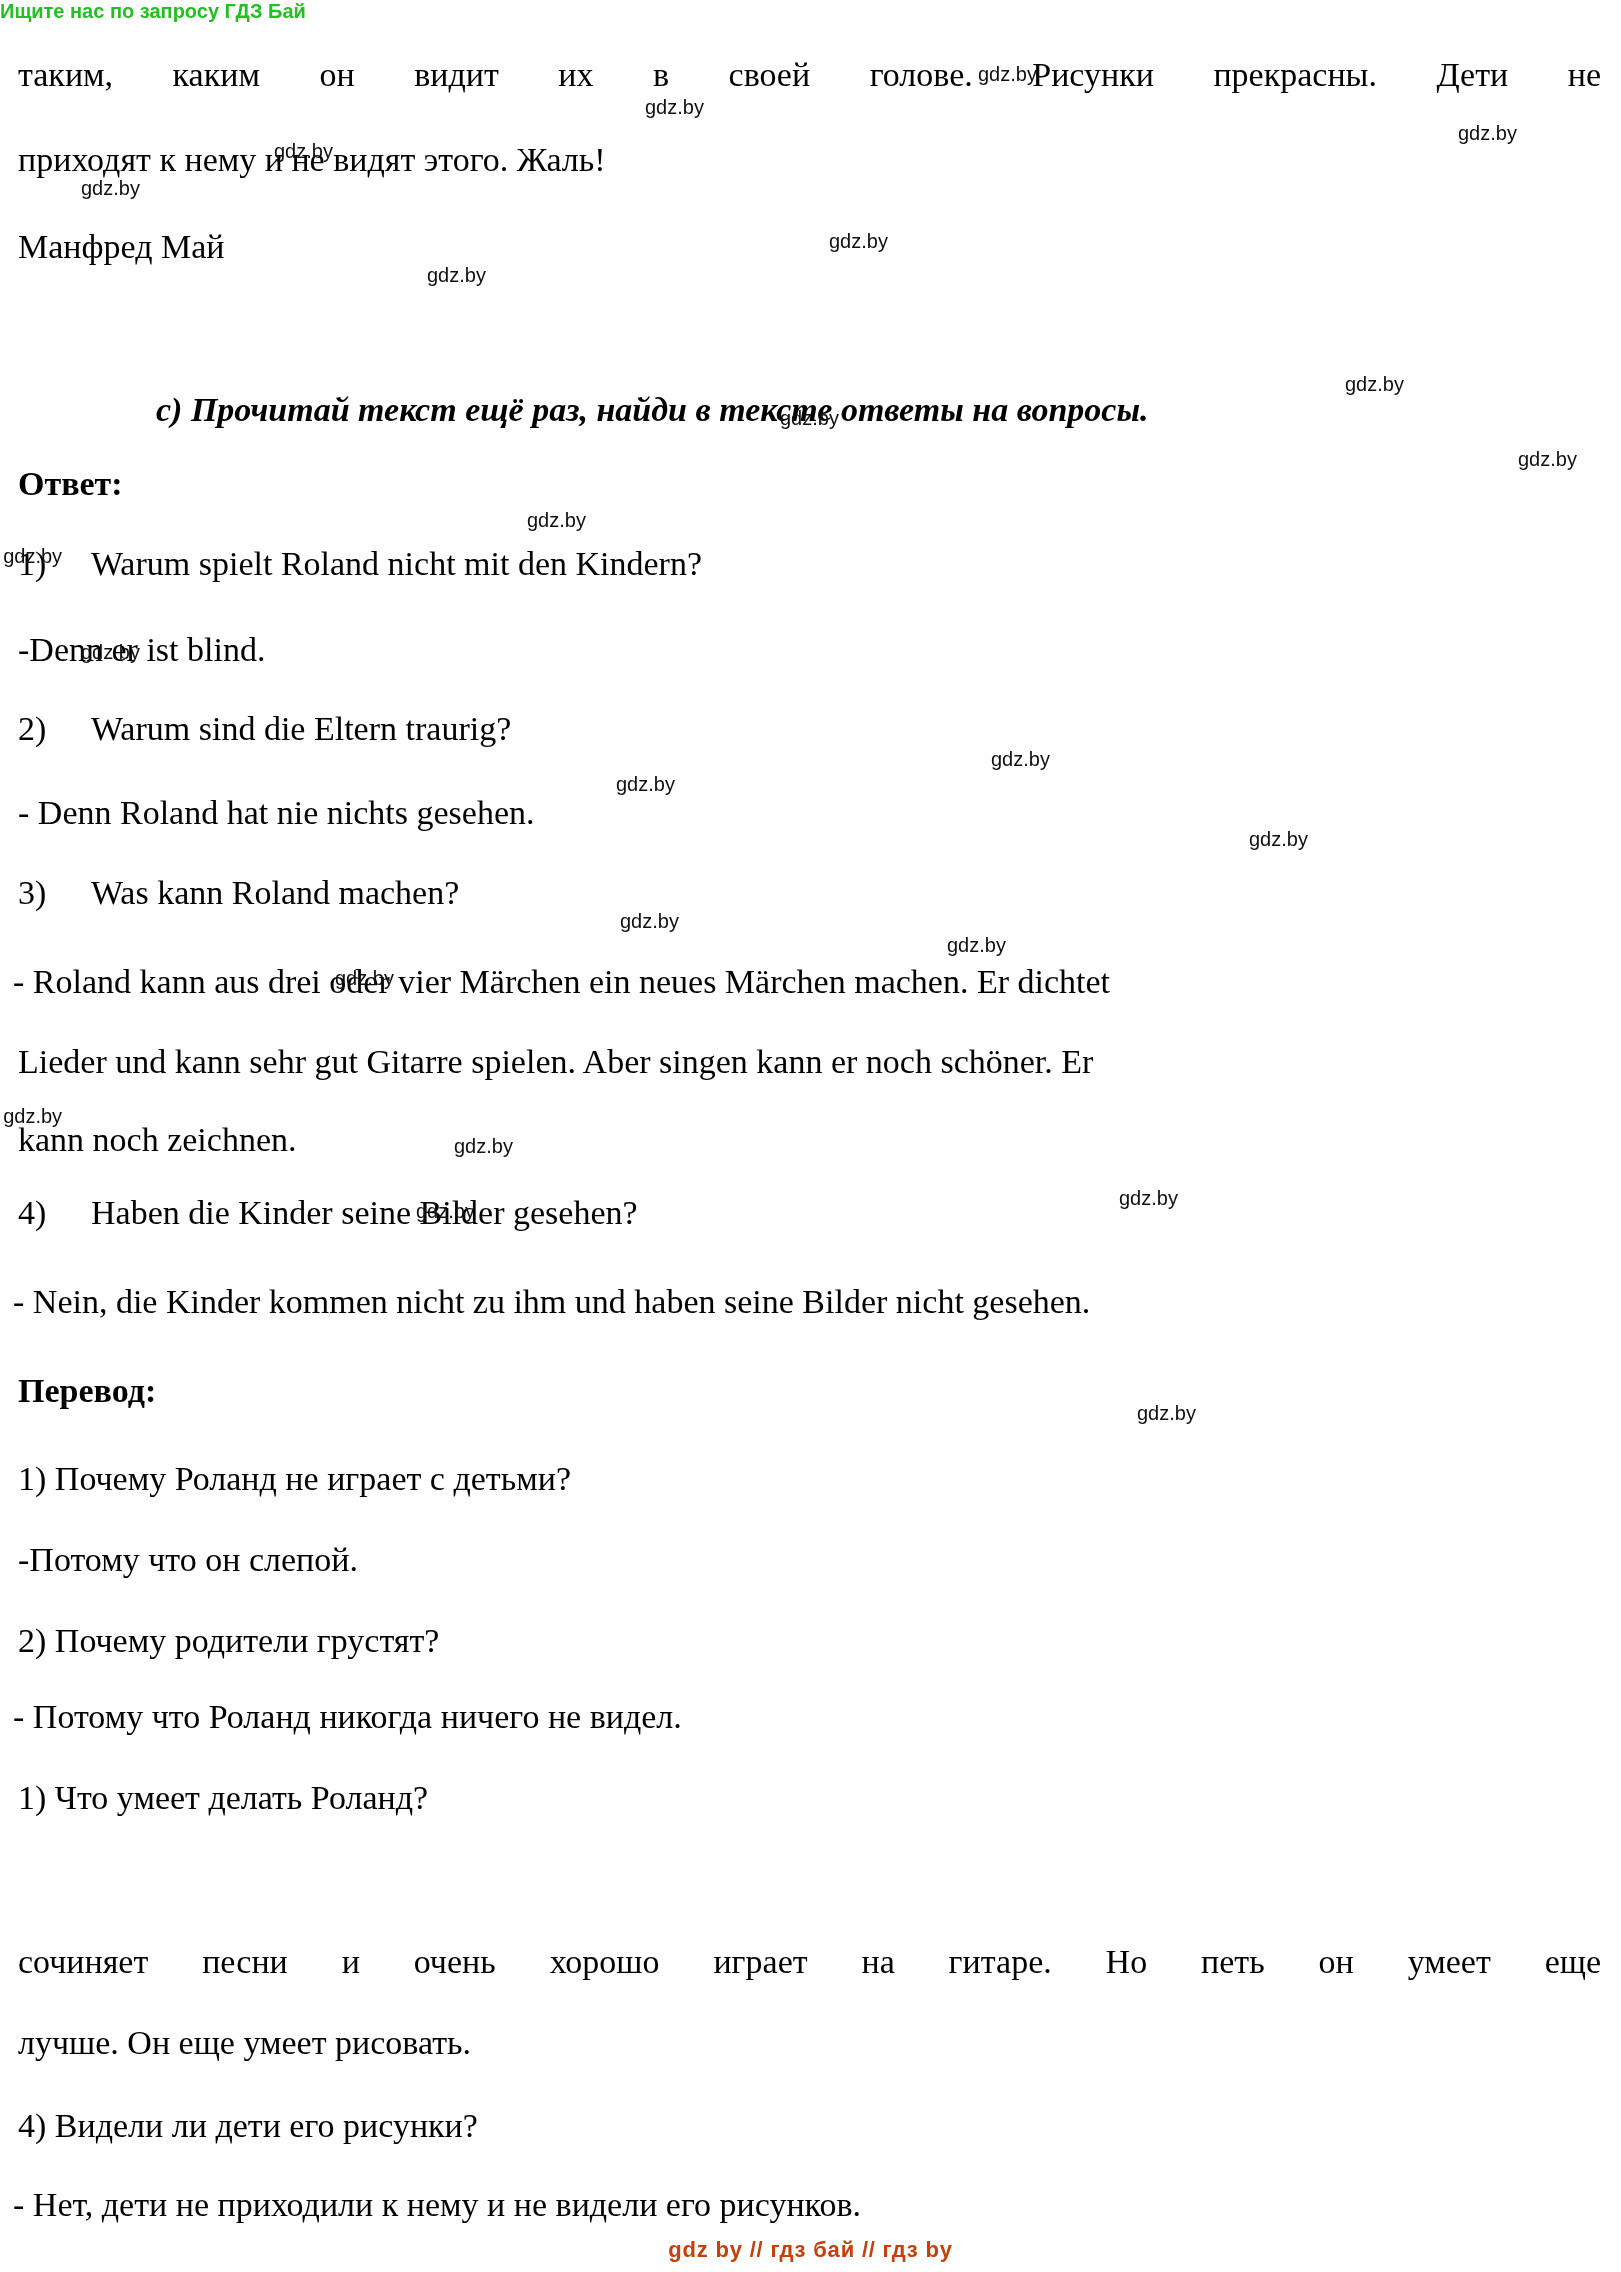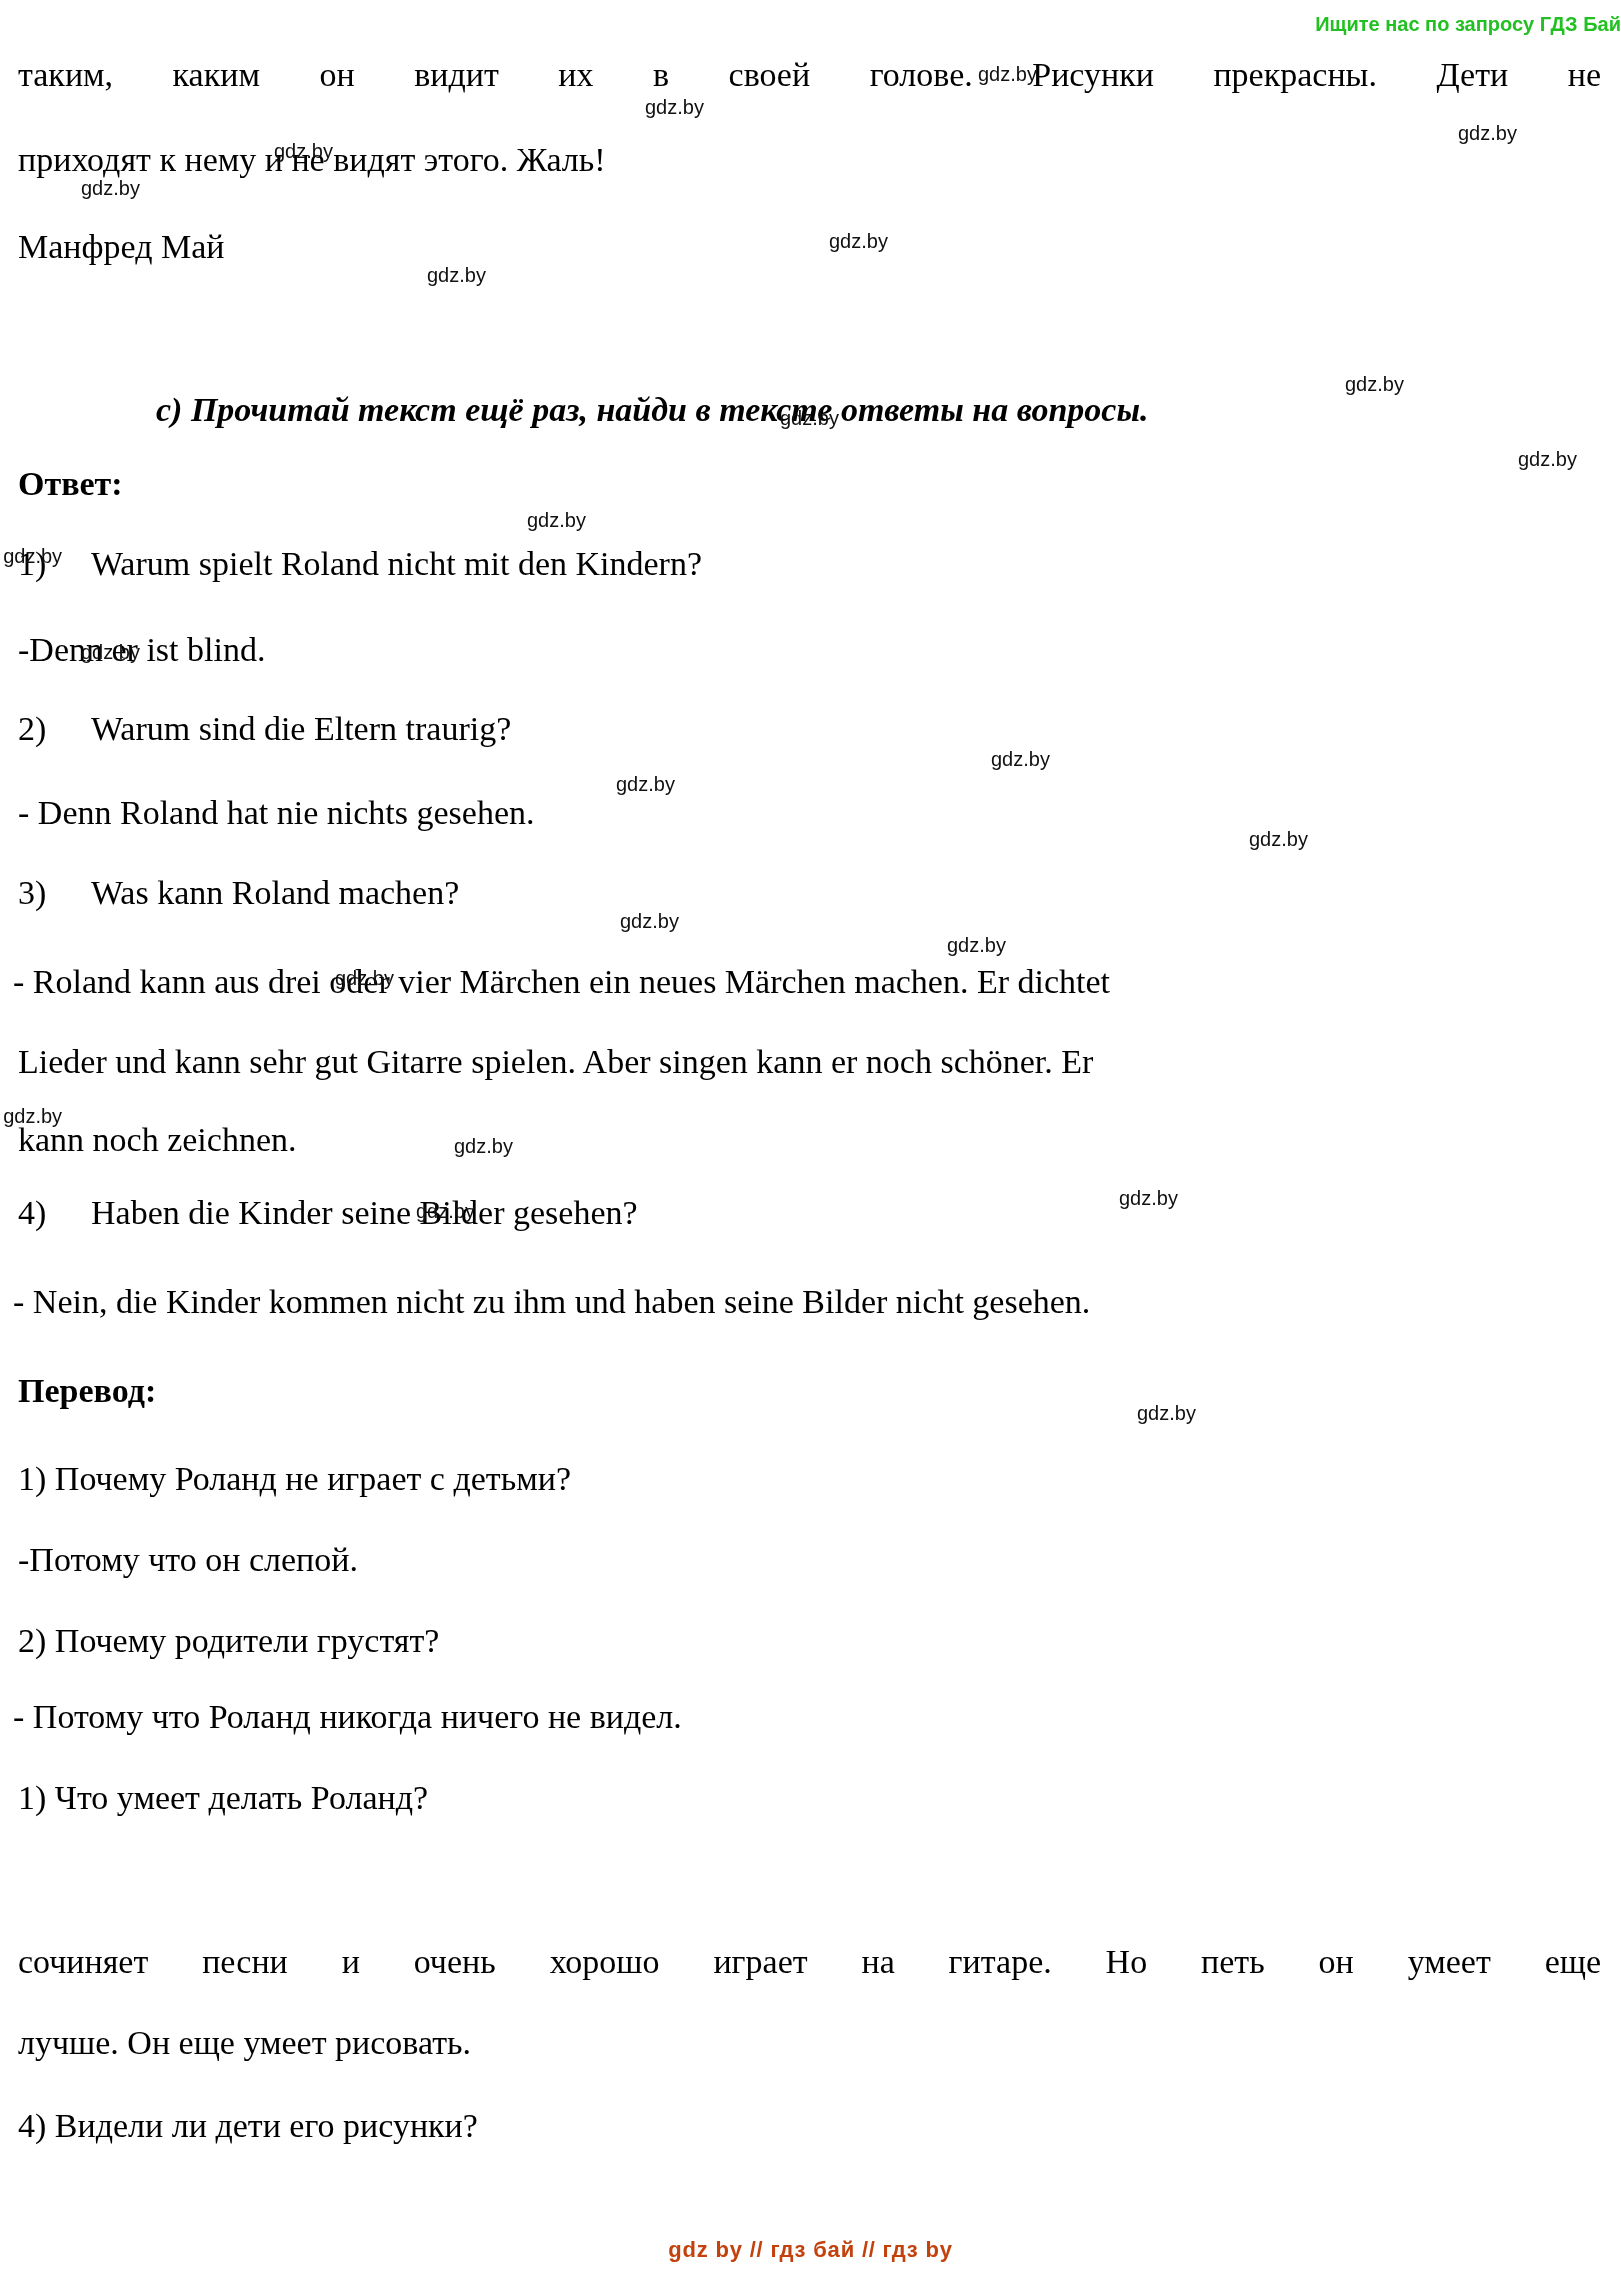--- a/index.html
+++ b/index.html
@@ -19,24 +19,24 @@
   .page {
     position: relative;
     width: 1621px;
     height: 2273px;
     box-sizing: border-box;
   }
 
   
   .promo-header {
     position: absolute;
-    top: 13px;
+    top: 0;
     left: 0;
     width: 1621px;
-    text-align: right;
+    text-align: left;
     font-family: "Liberation Sans", "DejaVu Sans", sans-serif;
     font-weight: bold;
     font-size: 20px;
     letter-spacing: 0px;
     color: #22c022;
   }
 
   
   .promo-footer {
     position: absolute;
@@ -147,20 +147,21 @@
 
   <div class="line" style="left:18px; top:1768px;">1) Что умеет делать Роланд?</div>
 
 
   <div class="line wrap justified" style="left:18px; top:1932px; width:1583px;">сочиняет  песни  и  очень  хорошо  играет  на  гитаре.  Но  петь  он  умеет  еще</div>
 
   <div class="line" style="left:18px; top:2013px;">лучше. Он еще умеет рисовать.</div>
 
   <div class="line" style="left:18px; top:2096px;">4) Видели ли дети его рисунки?</div>
 
+  <div class="line" style="left:13px; top:2175px;">- Нет, дети не приходили к нему и не видели его рисунков.</div>
 
   <div id="watermark-layer">
       <div class="wm" style="left: 978px; top: 63px; color: rgb(17, 17, 17);">gdz.by</div>
       <div class="wm" style="left: 645px; top: 96px; color: rgb(17, 17, 17);">gdz.by</div>
       <div class="wm" style="left: 1458px; top: 122px; color: rgb(17, 17, 17);">gdz.by</div>
       <div class="wm" style="left: 274px; top: 140px; color: rgb(17, 17, 17);">gdz.by</div>
       <div class="wm" style="left: 81px; top: 177px; color: rgb(17, 17, 17);">gdz.by</div>
       <div class="wm" style="left: 829px; top: 230px; color: rgb(17, 17, 17);">gdz.by</div>
       <div class="wm" style="left: 427px; top: 264px; color: rgb(17, 17, 17);">gdz.by</div>
       <div class="wm" style="left: 1345px; top: 373px; color: rgb(17, 17, 17);">gdz.by</div>

